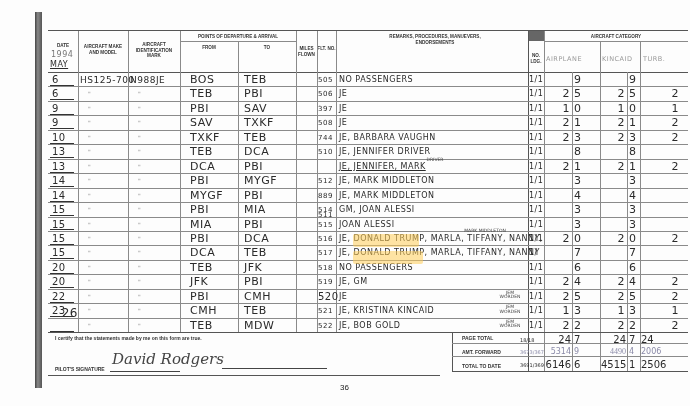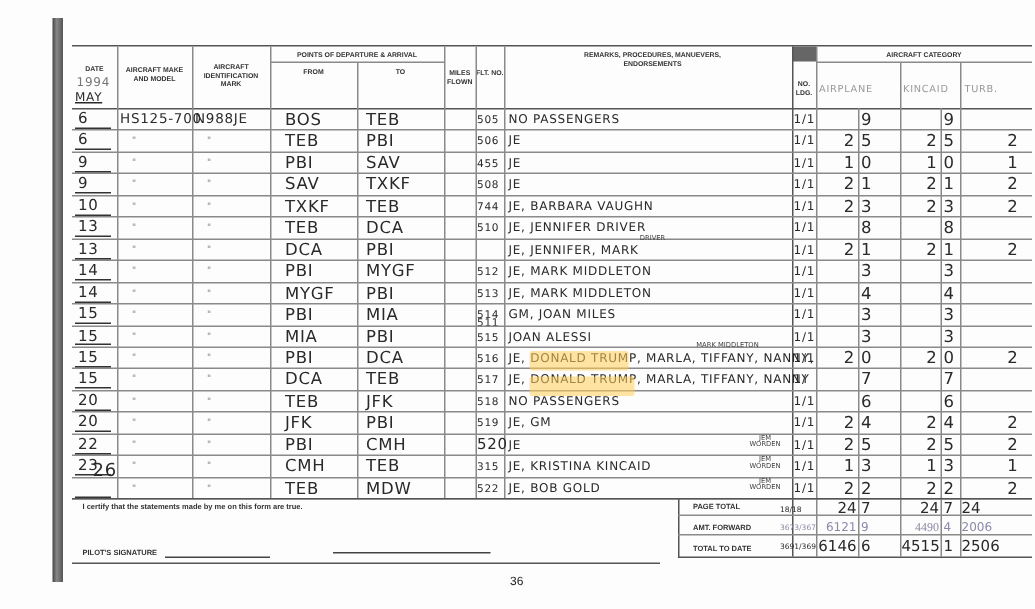--- a/index.html
+++ b/index.html
@@ -90,21 +90,21 @@
       <div class="abs hw" style="left: 629px; top: 87.45px; width: 10px; text-align: left; font-size: 11px; line-height: 14.45px; overflow: visible;">5</div>
       <div class="abs hw" style="left: 641px; top: 87.45px; width: 38px; text-align: right; font-size: 11px; line-height: 14.45px; overflow: visible;">2</div>
       <div class="abs" style="left: 48px; top: 100.9px; width: 640px; height: 14.45px;"></div>
       <div class="line" style="left: 48px; top: 115.35px; width: 640px; height: 1px;"></div>
       <div class="line" style="left: 50px; top: 113.85px; width: 24px; height: 1px; background: rgb(51, 51, 51);"></div>
       <div class="abs hw" style="left: 52px; top: 101.9px; width: 26px; text-align: left; font-size: 10px; line-height: 14.45px; overflow: visible;">9</div>
       <div class="abs hw" style="left: 80px; top: 101.9px; width: 48px; text-align: left; font-size: 6px; line-height: 14.45px; overflow: visible; color: rgb(136, 136, 136); padding-left: 8px;">"</div>
       <div class="abs hw" style="left: 130px; top: 101.9px; width: 50px; text-align: left; font-size: 6px; line-height: 14.45px; overflow: visible; color: rgb(136, 136, 136); padding-left: 8px;">"</div>
       <div class="abs hw" style="left: 190px; top: 101.9px; width: 48px; text-align: left; font-size: 11px; line-height: 14.45px; overflow: visible;">PBI</div>
       <div class="abs hw" style="left: 244px; top: 101.9px; width: 52px; text-align: left; font-size: 11px; line-height: 14.45px; overflow: visible;">SAV</div>
-      <div class="abs hw" style="left: 318px; top: 101.9px; width: 18px; text-align: left; font-size: 7px; line-height: 14.45px; overflow: visible;">455</div>
+      <div class="abs hw" style="left: 318px; top: 101.9px; width: 18px; text-align: left; font-size: 7px; line-height: 14.45px; overflow: visible;">397</div>
       <div class="abs hw" style="left: 339px; top: 101.9px; width: 170px; text-align: left; font-size: 8px; line-height: 14.45px; overflow: visible;">JE</div>
       <div class="abs hw" style="left: 529px; top: 101.9px; width: 15px; text-align: left; font-size: 8px; line-height: 14.45px; overflow: visible;">1/1</div>
       <div class="abs hw" style="left: 545px; top: 101.9px; width: 25px; text-align: right; font-size: 11px; line-height: 14.45px; overflow: visible;">1</div>
       <div class="abs hw" style="left: 574px; top: 101.9px; width: 14px; text-align: left; font-size: 11px; line-height: 14.45px; overflow: visible;">0</div>
       <div class="abs hw" style="left: 601px; top: 101.9px; width: 24px; text-align: right; font-size: 11px; line-height: 14.45px; overflow: visible;">1</div>
       <div class="abs hw" style="left: 629px; top: 101.9px; width: 10px; text-align: left; font-size: 11px; line-height: 14.45px; overflow: visible;">0</div>
       <div class="abs hw" style="left: 641px; top: 101.9px; width: 38px; text-align: right; font-size: 11px; line-height: 14.45px; overflow: visible;">1</div>
       <div class="abs" style="left: 48px; top: 115.35px; width: 640px; height: 14.45px;"></div>
       <div class="line" style="left: 48px; top: 129.8px; width: 640px; height: 1px;"></div>
       <div class="line" style="left: 50px; top: 128.3px; width: 24px; height: 1px; background: rgb(51, 51, 51);"></div>
@@ -155,21 +155,21 @@
       <div class="abs hw" style="left: 641px; top: 145.25px; width: 38px; text-align: right; font-size: 11px; line-height: 14.45px; overflow: visible;"></div>
       <div class="abs" style="left: 48px; top: 158.7px; width: 640px; height: 14.45px;"></div>
       <div class="line" style="left: 48px; top: 173.15px; width: 640px; height: 1px;"></div>
       <div class="line" style="left: 50px; top: 171.65px; width: 24px; height: 1px; background: rgb(51, 51, 51);"></div>
       <div class="abs hw" style="left: 52px; top: 159.7px; width: 26px; text-align: left; font-size: 10px; line-height: 14.45px; overflow: visible;">13</div>
       <div class="abs hw" style="left: 80px; top: 159.7px; width: 48px; text-align: left; font-size: 6px; line-height: 14.45px; overflow: visible; color: rgb(136, 136, 136); padding-left: 8px;">"</div>
       <div class="abs hw" style="left: 130px; top: 159.7px; width: 50px; text-align: left; font-size: 6px; line-height: 14.45px; overflow: visible; color: rgb(136, 136, 136); padding-left: 8px;">"</div>
       <div class="abs hw" style="left: 190px; top: 159.7px; width: 48px; text-align: left; font-size: 11px; line-height: 14.45px; overflow: visible;">DCA</div>
       <div class="abs hw" style="left: 244px; top: 159.7px; width: 52px; text-align: left; font-size: 11px; line-height: 14.45px; overflow: visible;">PBI</div>
       <div class="abs hw" style="left: 318px; top: 159.7px; width: 18px; text-align: left; font-size: 7px; line-height: 14.45px; overflow: visible; margin-top: 48px;">511</div>
-      <div class="abs hw" style="left: 339px; top: 159.7px; width: 170px; text-align: left; font-size: 8px; line-height: 14.45px; overflow: visible;">JE, JENNIFER, MARK</div>
+      <div class="abs hw" style="left: 339px; top: 159.7px; width: 170px; text-align: left; font-size: 8px; line-height: 14.45px; overflow: visible; text-decoration: underline;">JE, JENNIFER, MARK</div>
       <div class="abs hw" style="left: 529px; top: 159.7px; width: 15px; text-align: left; font-size: 8px; line-height: 14.45px; overflow: visible;">1/1</div>
       <div class="abs hw" style="left: 545px; top: 159.7px; width: 25px; text-align: right; font-size: 11px; line-height: 14.45px; overflow: visible;">2</div>
       <div class="abs hw" style="left: 574px; top: 159.7px; width: 14px; text-align: left; font-size: 11px; line-height: 14.45px; overflow: visible;">1</div>
       <div class="abs hw" style="left: 601px; top: 159.7px; width: 24px; text-align: right; font-size: 11px; line-height: 14.45px; overflow: visible;">2</div>
       <div class="abs hw" style="left: 629px; top: 159.7px; width: 10px; text-align: left; font-size: 11px; line-height: 14.45px; overflow: visible;">1</div>
       <div class="abs hw" style="left: 641px; top: 159.7px; width: 38px; text-align: right; font-size: 11px; line-height: 14.45px; overflow: visible;">2</div>
       <div class="abs tiny" style="left: 420px; top: 157.7px; width: 30px;">DRIVER</div>
       <div class="abs" style="left: 48px; top: 173.15px; width: 640px; height: 14.45px;"></div>
       <div class="line" style="left: 48px; top: 187.6px; width: 640px; height: 1px;"></div>
       <div class="line" style="left: 50px; top: 186.1px; width: 24px; height: 1px; background: rgb(51, 51, 51);"></div>
@@ -187,38 +187,38 @@
       <div class="abs hw" style="left: 629px; top: 174.15px; width: 10px; text-align: left; font-size: 11px; line-height: 14.45px; overflow: visible;">3</div>
       <div class="abs hw" style="left: 641px; top: 174.15px; width: 38px; text-align: right; font-size: 11px; line-height: 14.45px; overflow: visible;"></div>
       <div class="abs" style="left: 48px; top: 187.6px; width: 640px; height: 14.45px;"></div>
       <div class="line" style="left: 48px; top: 202.05px; width: 640px; height: 1px;"></div>
       <div class="line" style="left: 50px; top: 200.55px; width: 24px; height: 1px; background: rgb(51, 51, 51);"></div>
       <div class="abs hw" style="left: 52px; top: 188.6px; width: 26px; text-align: left; font-size: 10px; line-height: 14.45px; overflow: visible;">14</div>
       <div class="abs hw" style="left: 80px; top: 188.6px; width: 48px; text-align: left; font-size: 6px; line-height: 14.45px; overflow: visible; color: rgb(136, 136, 136); padding-left: 8px;">"</div>
       <div class="abs hw" style="left: 130px; top: 188.6px; width: 50px; text-align: left; font-size: 6px; line-height: 14.45px; overflow: visible; color: rgb(136, 136, 136); padding-left: 8px;">"</div>
       <div class="abs hw" style="left: 190px; top: 188.6px; width: 48px; text-align: left; font-size: 11px; line-height: 14.45px; overflow: visible;">MYGF</div>
       <div class="abs hw" style="left: 244px; top: 188.6px; width: 52px; text-align: left; font-size: 11px; line-height: 14.45px; overflow: visible;">PBI</div>
-      <div class="abs hw" style="left: 318px; top: 188.6px; width: 18px; text-align: left; font-size: 7px; line-height: 14.45px; overflow: visible;">513</div>
+      <div class="abs hw" style="left: 318px; top: 188.6px; width: 18px; text-align: left; font-size: 7px; line-height: 14.45px; overflow: visible;">889</div>
       <div class="abs hw" style="left: 339px; top: 188.6px; width: 170px; text-align: left; font-size: 8px; line-height: 14.45px; overflow: visible;">JE, MARK MIDDLETON</div>
       <div class="abs hw" style="left: 529px; top: 188.6px; width: 15px; text-align: left; font-size: 8px; line-height: 14.45px; overflow: visible;">1/1</div>
       <div class="abs hw" style="left: 545px; top: 188.6px; width: 25px; text-align: right; font-size: 11px; line-height: 14.45px; overflow: visible;"></div>
       <div class="abs hw" style="left: 574px; top: 188.6px; width: 14px; text-align: left; font-size: 11px; line-height: 14.45px; overflow: visible;">4</div>
       <div class="abs hw" style="left: 601px; top: 188.6px; width: 24px; text-align: right; font-size: 11px; line-height: 14.45px; overflow: visible;"></div>
       <div class="abs hw" style="left: 629px; top: 188.6px; width: 10px; text-align: left; font-size: 11px; line-height: 14.45px; overflow: visible;">4</div>
       <div class="abs hw" style="left: 641px; top: 188.6px; width: 38px; text-align: right; font-size: 11px; line-height: 14.45px; overflow: visible;"></div>
       <div class="abs" style="left: 48px; top: 202.05px; width: 640px; height: 14.45px;"></div>
       <div class="line" style="left: 48px; top: 216.5px; width: 640px; height: 1px;"></div>
       <div class="line" style="left: 50px; top: 215px; width: 24px; height: 1px; background: rgb(51, 51, 51);"></div>
       <div class="abs hw" style="left: 52px; top: 203.05px; width: 26px; text-align: left; font-size: 10px; line-height: 14.45px; overflow: visible;">15</div>
       <div class="abs hw" style="left: 80px; top: 203.05px; width: 48px; text-align: left; font-size: 6px; line-height: 14.45px; overflow: visible; color: rgb(136, 136, 136); padding-left: 8px;">"</div>
       <div class="abs hw" style="left: 130px; top: 203.05px; width: 50px; text-align: left; font-size: 6px; line-height: 14.45px; overflow: visible; color: rgb(136, 136, 136); padding-left: 8px;">"</div>
       <div class="abs hw" style="left: 190px; top: 203.05px; width: 48px; text-align: left; font-size: 11px; line-height: 14.45px; overflow: visible;">PBI</div>
       <div class="abs hw" style="left: 244px; top: 203.05px; width: 52px; text-align: left; font-size: 11px; line-height: 14.45px; overflow: visible;">MIA</div>
       <div class="abs hw" style="left: 318px; top: 203.05px; width: 18px; text-align: left; font-size: 7px; line-height: 14.45px; overflow: visible;">514</div>
-      <div class="abs hw" style="left: 339px; top: 203.05px; width: 170px; text-align: left; font-size: 8px; line-height: 14.45px; overflow: visible;">GM, JOAN MILES</div>
+      <div class="abs hw" style="left: 339px; top: 203.05px; width: 170px; text-align: left; font-size: 8px; line-height: 14.45px; overflow: visible;">GM, JOAN ALESSI</div>
       <div class="abs hw" style="left: 529px; top: 203.05px; width: 15px; text-align: left; font-size: 8px; line-height: 14.45px; overflow: visible;">1/1</div>
       <div class="abs hw" style="left: 545px; top: 203.05px; width: 25px; text-align: right; font-size: 11px; line-height: 14.45px; overflow: visible;"></div>
       <div class="abs hw" style="left: 574px; top: 203.05px; width: 14px; text-align: left; font-size: 11px; line-height: 14.45px; overflow: visible;">3</div>
       <div class="abs hw" style="left: 601px; top: 203.05px; width: 24px; text-align: right; font-size: 11px; line-height: 14.45px; overflow: visible;"></div>
       <div class="abs hw" style="left: 629px; top: 203.05px; width: 10px; text-align: left; font-size: 11px; line-height: 14.45px; overflow: visible;">3</div>
       <div class="abs hw" style="left: 641px; top: 203.05px; width: 38px; text-align: right; font-size: 11px; line-height: 14.45px; overflow: visible;"></div>
       <div class="abs" style="left: 48px; top: 216.5px; width: 640px; height: 14.45px;"></div>
       <div class="line" style="left: 48px; top: 230.95px; width: 640px; height: 1px;"></div>
       <div class="line" style="left: 50px; top: 229.45px; width: 24px; height: 1px; background: rgb(51, 51, 51);"></div>
       <div class="abs hw" style="left: 52px; top: 217.5px; width: 26px; text-align: left; font-size: 10px; line-height: 14.45px; overflow: visible;">15</div>
@@ -317,21 +317,21 @@
       <div class="abs hw" style="left: 641px; top: 289.75px; width: 38px; text-align: right; font-size: 11px; line-height: 14.45px; overflow: visible;">2</div>
       <div class="abs tiny" style="left: 495px; top: 290.75px; width: 30px;">JEM WORDEN</div>
       <div class="abs" style="left: 48px; top: 303.2px; width: 640px; height: 14.45px;"></div>
       <div class="line" style="left: 48px; top: 317.65px; width: 640px; height: 1px;"></div>
       <div class="line" style="left: 50px; top: 316.15px; width: 24px; height: 1px; background: rgb(51, 51, 51);"></div>
       <div class="abs hw" style="left: 52px; top: 304.2px; width: 26px; text-align: left; font-size: 10px; line-height: 14.45px; overflow: visible;">23</div>
       <div class="abs hw" style="left: 80px; top: 304.2px; width: 48px; text-align: left; font-size: 6px; line-height: 14.45px; overflow: visible; color: rgb(136, 136, 136); padding-left: 8px;">"</div>
       <div class="abs hw" style="left: 130px; top: 304.2px; width: 50px; text-align: left; font-size: 6px; line-height: 14.45px; overflow: visible; color: rgb(136, 136, 136); padding-left: 8px;">"</div>
       <div class="abs hw" style="left: 190px; top: 304.2px; width: 48px; text-align: left; font-size: 11px; line-height: 14.45px; overflow: visible;">CMH</div>
       <div class="abs hw" style="left: 244px; top: 304.2px; width: 52px; text-align: left; font-size: 11px; line-height: 14.45px; overflow: visible;">TEB</div>
-      <div class="abs hw" style="left: 318px; top: 304.2px; width: 18px; text-align: left; font-size: 7px; line-height: 14.45px; overflow: visible;">315</div>
+      <div class="abs hw" style="left: 318px; top: 304.2px; width: 18px; text-align: left; font-size: 7px; line-height: 14.45px; overflow: visible;">521</div>
       <div class="abs hw" style="left: 339px; top: 304.2px; width: 170px; text-align: left; font-size: 8px; line-height: 14.45px; overflow: visible;">JE, KRISTINA KINCAID</div>
       <div class="abs hw" style="left: 529px; top: 304.2px; width: 15px; text-align: left; font-size: 8px; line-height: 14.45px; overflow: visible;">1/1</div>
       <div class="abs hw" style="left: 545px; top: 304.2px; width: 25px; text-align: right; font-size: 11px; line-height: 14.45px; overflow: visible;">1</div>
       <div class="abs hw" style="left: 574px; top: 304.2px; width: 14px; text-align: left; font-size: 11px; line-height: 14.45px; overflow: visible;">3</div>
       <div class="abs hw" style="left: 601px; top: 304.2px; width: 24px; text-align: right; font-size: 11px; line-height: 14.45px; overflow: visible;">1</div>
       <div class="abs hw" style="left: 629px; top: 304.2px; width: 10px; text-align: left; font-size: 11px; line-height: 14.45px; overflow: visible;">3</div>
       <div class="abs hw" style="left: 641px; top: 304.2px; width: 38px; text-align: right; font-size: 11px; line-height: 14.45px; overflow: visible;">1</div>
       <div class="abs tiny" style="left: 495px; top: 305.2px; width: 30px;">JEM WORDEN</div>
       <div class="abs" style="left: 48px; top: 317.65px; width: 640px; height: 14.45px;"></div>
       <div class="line" style="left: 48px; top: 332.1px; width: 640px; height: 1px;"></div>
@@ -353,20 +353,21 @@
     </div>
 
   <div class="hl" style="left:353px;top:234px;width:66px;height:13px;"></div>
   <div class="hl" style="left:353px;top:251px;width:70px;height:13px;"></div>
 
   <div class="line" style="left:48px;top:332px;width:640px;height:1px;background:#555;"></div>
   <div class="abs" style="left:55px;top:335px;font-size:5px;font-weight:bold;color:#333;">I certify that the statements made by me on this form are true.</div>
   <div class="abs" style="left:55px;top:366px;font-size:5px;font-weight:bold;color:#333;">PILOT'S SIGNATURE</div>
   <div class="line" style="left:110px;top:371px;width:70px;height:1px;background:#444;"></div>
   <div class="line" style="left:222px;top:368px;width:105px;height:1px;background:#444;"></div>
+  <div class="abs" style="left:112px;top:350px;font-family:'DejaVu Serif',serif;font-style:italic;font-size:15px;color:#444;">David Rodgers</div>
   <div class="line" style="left:48px;top:375px;width:392px;height:1px;background:#555;"></div>
   <div class="abs" style="left:340px;top:383px;font-size:8px;color:#222;">36</div>
 
   <div class="line" style="left:452px;top:332px;width:1px;height:40px;background:#555;"></div>
   <div class="line" style="left:452px;top:343px;width:236px;height:1px;"></div>
   <div class="line" style="left:452px;top:356px;width:236px;height:1px;"></div>
   <div class="line" style="left:452px;top:371px;width:236px;height:1px;background:#555;"></div>
   <div class="abs pr" style="left:462px;top:336px;font-size:5px;text-align:left;">PAGE TOTAL</div>
   <div class="abs pr" style="left:462px;top:350px;font-size:5px;text-align:left;">AMT. FORWARD</div>
   <div class="abs pr" style="left:462px;top:364px;font-size:5px;text-align:left;">TOTAL TO DATE</div>
@@ -374,21 +375,21 @@
   <div id="totals">
       <div class="abs" style="left: 452px; top: 333px; width: 236px; height: 13px;"></div>
       <div class="abs hw" style="left: 520px; top: 334px; width: 24px; text-align: left; font-size: 5px; line-height: 12px; color: rgb(42, 42, 42); overflow: hidden; letter-spacing: 0px;">18/18</div>
       <div class="abs hw" style="left: 545px; top: 334px; width: 26px; text-align: right; font-size: 10px; line-height: 12px; color: rgb(42, 42, 42); overflow: hidden; letter-spacing: 0px;">24</div>
       <div class="abs hw" style="left: 574px; top: 334px; width: 14px; text-align: left; font-size: 10px; line-height: 12px; color: rgb(42, 42, 42); overflow: hidden; letter-spacing: 0px;">7</div>
       <div class="abs hw" style="left: 601px; top: 334px; width: 25px; text-align: right; font-size: 10px; line-height: 12px; color: rgb(42, 42, 42); overflow: hidden; letter-spacing: 0px;">24</div>
       <div class="abs hw" style="left: 629px; top: 334px; width: 10px; text-align: left; font-size: 10px; line-height: 12px; color: rgb(42, 42, 42); overflow: hidden; letter-spacing: 0px;">7</div>
       <div class="abs hw" style="left: 641px; top: 334px; width: 46px; text-align: left; font-size: 10px; line-height: 12px; color: rgb(42, 42, 42); overflow: hidden; letter-spacing: 0px;">24</div>
       <div class="abs" style="left: 452px; top: 345px; width: 236px; height: 13px;"></div>
       <div class="abs hw" style="left: 520px; top: 346px; width: 24px; text-align: left; font-size: 5px; line-height: 12px; color: rgb(138, 138, 168); overflow: hidden; letter-spacing: 0px;">3673/3673</div>
-      <div class="abs hw" style="left: 545px; top: 346px; width: 26px; text-align: right; font-size: 8px; line-height: 12px; color: rgb(138, 138, 168); overflow: hidden; letter-spacing: 0px;">6121</div>
+      <div class="abs hw" style="left: 545px; top: 346px; width: 26px; text-align: right; font-size: 8px; line-height: 12px; color: rgb(138, 138, 168); overflow: hidden; letter-spacing: 0px;">5314</div>
       <div class="abs hw" style="left: 574px; top: 346px; width: 14px; text-align: left; font-size: 8px; line-height: 12px; color: rgb(138, 138, 168); overflow: hidden; letter-spacing: 0px;">9</div>
       <div class="abs hw" style="left: 601px; top: 346px; width: 25px; text-align: right; font-size: 8px; line-height: 12px; color: rgb(138, 138, 168); overflow: hidden; letter-spacing: 0px; font-family: Liberation Serif, serif;">4490</div>
       <div class="abs hw" style="left: 629px; top: 346px; width: 10px; text-align: left; font-size: 8px; line-height: 12px; color: rgb(138, 138, 168); overflow: hidden; letter-spacing: 0px;">4</div>
       <div class="abs hw" style="left: 641px; top: 346px; width: 46px; text-align: left; font-size: 8px; line-height: 12px; color: rgb(138, 138, 168); overflow: hidden; letter-spacing: 0px;">2006</div>
       <div class="abs" style="left: 452px; top: 358px; width: 236px; height: 13px;"></div>
       <div class="abs hw" style="left: 520px; top: 359px; width: 24px; text-align: left; font-size: 5px; line-height: 12px; color: rgb(42, 42, 42); overflow: hidden; letter-spacing: 0px;">3691/3691</div>
       <div class="abs hw" style="left: 545px; top: 359px; width: 26px; text-align: right; font-size: 10px; line-height: 12px; color: rgb(42, 42, 42); overflow: hidden; letter-spacing: 0px;">6146</div>
       <div class="abs hw" style="left: 574px; top: 359px; width: 14px; text-align: left; font-size: 10px; line-height: 12px; color: rgb(42, 42, 42); overflow: hidden; letter-spacing: 0px;">6</div>
       <div class="abs hw" style="left: 601px; top: 359px; width: 25px; text-align: right; font-size: 10px; line-height: 12px; color: rgb(42, 42, 42); overflow: hidden; letter-spacing: 0px;">4515</div>
       <div class="abs hw" style="left: 629px; top: 359px; width: 10px; text-align: left; font-size: 10px; line-height: 12px; color: rgb(42, 42, 42); overflow: hidden; letter-spacing: 0px;">1</div>

